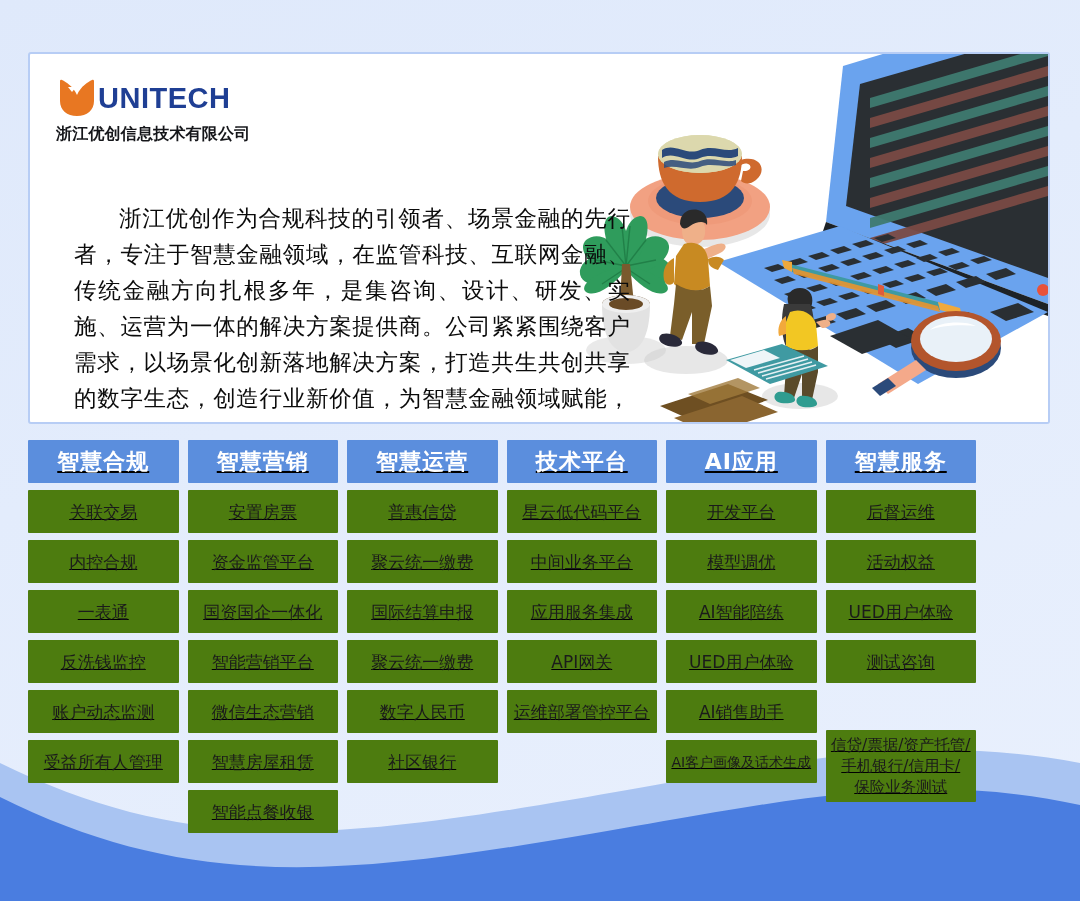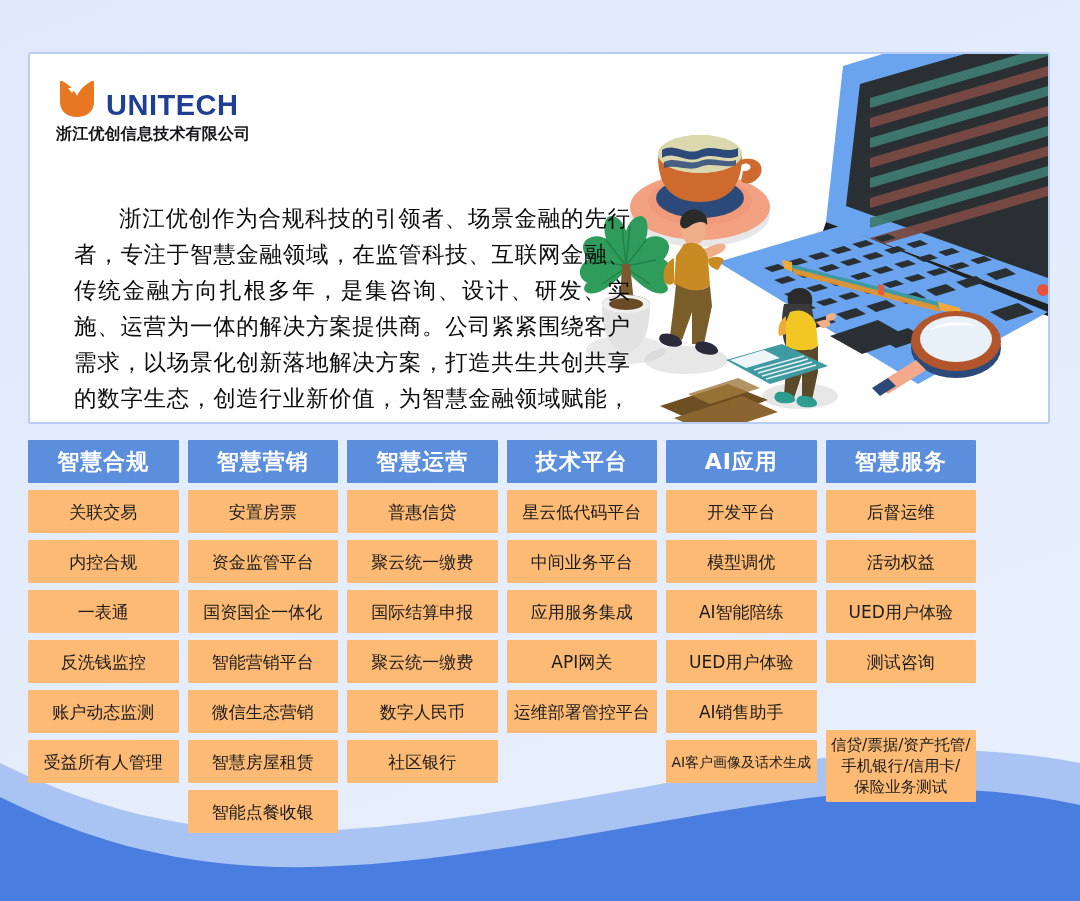--- a/index.html
+++ b/index.html
@@ -36,21 +36,21 @@
     z-index: 2;
   }
 
   
   #brand {
     position: absolute;
     left: 26px; top: 22px;
     width: 300px;
     z-index: 4;
   }
-  #brand-row { display: flex; align-items: flex-end; gap: 8px; height: 44px; }
+  #brand-row { display: flex; align-items: center; height: 44px; }
   #logo-mark { width: 42px; height: 42px; flex: 0 0 42px; }
   #brand-word {
     color: #1f3f94;
     font-weight: bold;
     font-size: 29px;
     letter-spacing: 0.5px;
     line-height: 1;
     font-family: "Liberation Sans", sans-serif;
   }
   #brand-cn {
@@ -86,38 +86,39 @@
 
   
   #capability-grid {
     position: absolute;
     left: 28px; top: 440px;
     width: 948px;
     display: grid;
     grid-template-columns: repeat(6, 1fr);
     column-gap: 9px;
     z-index: 2;
+    text-decoration: underline;
   }
   .grid-col { display: flex; flex-direction: column; row-gap: 7px; }
   .col-header {
     height: 43px;
     background: #5b8edd;
     color: #ffffff;
     font-size: 22px;
     font-weight: bold;
     letter-spacing: 1px;
     display: flex;
     align-items: center;
     justify-content: center;
     font-family: "DejaVu Sans", sans-serif;
     border-radius: 1px;
   }
   .cell {
     min-height: 43px;
-    background: #fdba74;
+    background: #4d7c0f;
     color: #1b1b1b;
     font-size: 17px;
     display: flex;
     align-items: center;
     justify-content: center;
     text-align: center;
     padding: 4px 3px;
     line-height: 22px;
     font-family: "DejaVu Sans", sans-serif;
     border-radius: 1px;

